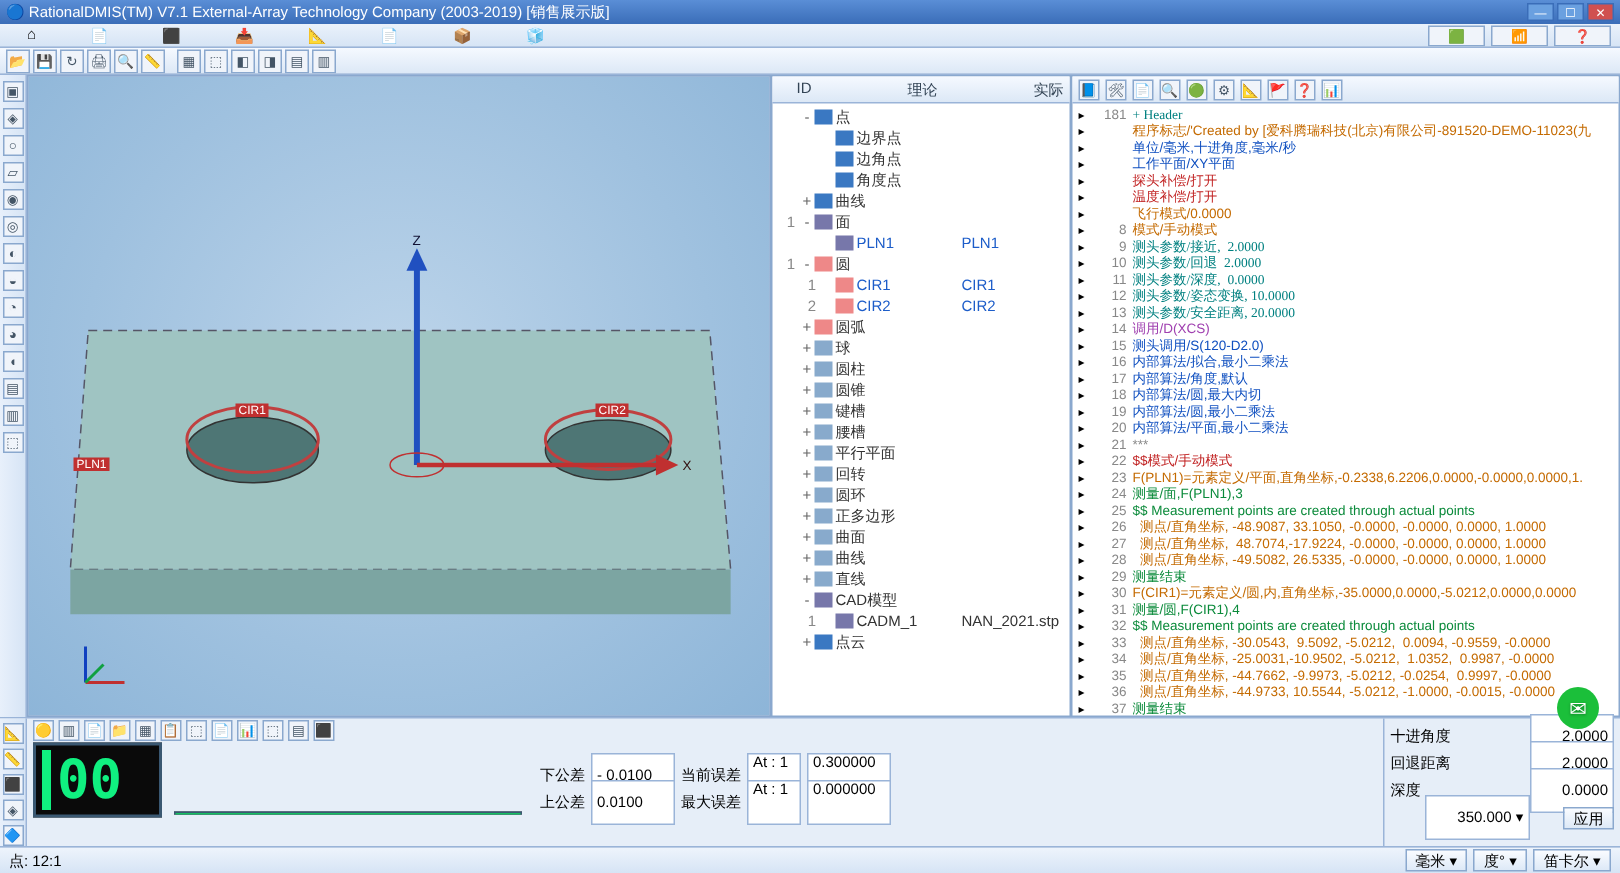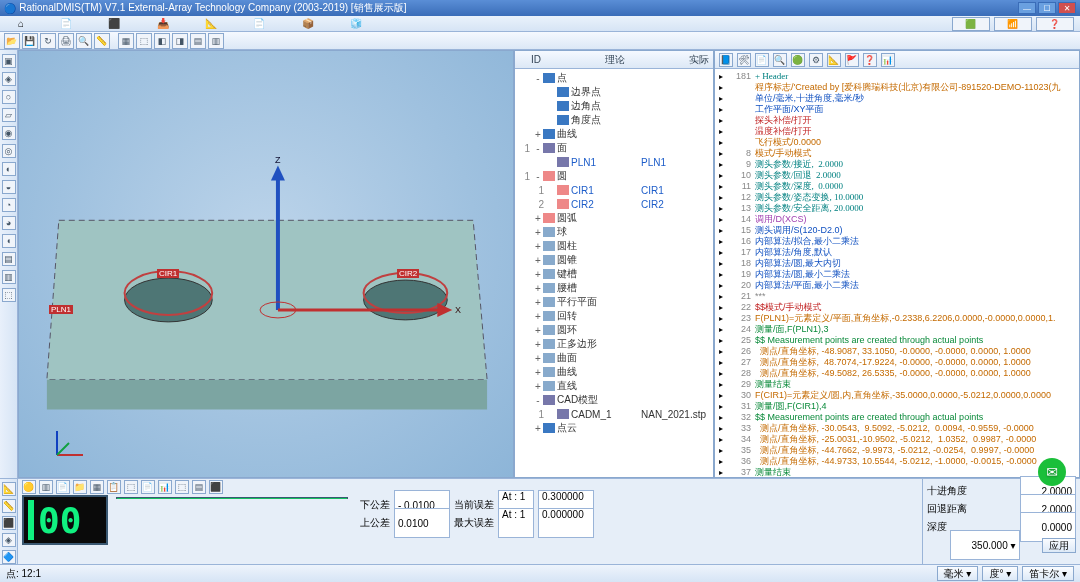--- a/index.html
+++ b/index.html
@@ -372,21 +372,21 @@
         <span class="sq">📁</span>
         <span class="sq">▦</span>
         <span class="sq">📋</span>
         <span class="sq">⬚</span>
         <span class="sq">📄</span>
         <span class="sq">📊</span>
         <span class="sq">⬚</span>
         <span class="sq">▤</span>
         <span class="sq">⬛</span>
       </div>
-    <div style="display:flex;gap:4px;padding:0 4px;align-items:flex-start">
+    <div style="display:flex;gap:4px;padding:0 4px;align-items:flex-end">
       <div class="counter">
         <span style="width:6px;height:40px;background:#10f080;margin-right:4px"></span>
         <span class="dig">00</span>
       </div>
       <div class="bottomctrls" style="flex:0 0 240px">
         <div class="waveform"></div>
       </div>
       <div class="bottomctrls" style="flex:0 0 310px">
         <div class="row">
             <span>下公差</span>

